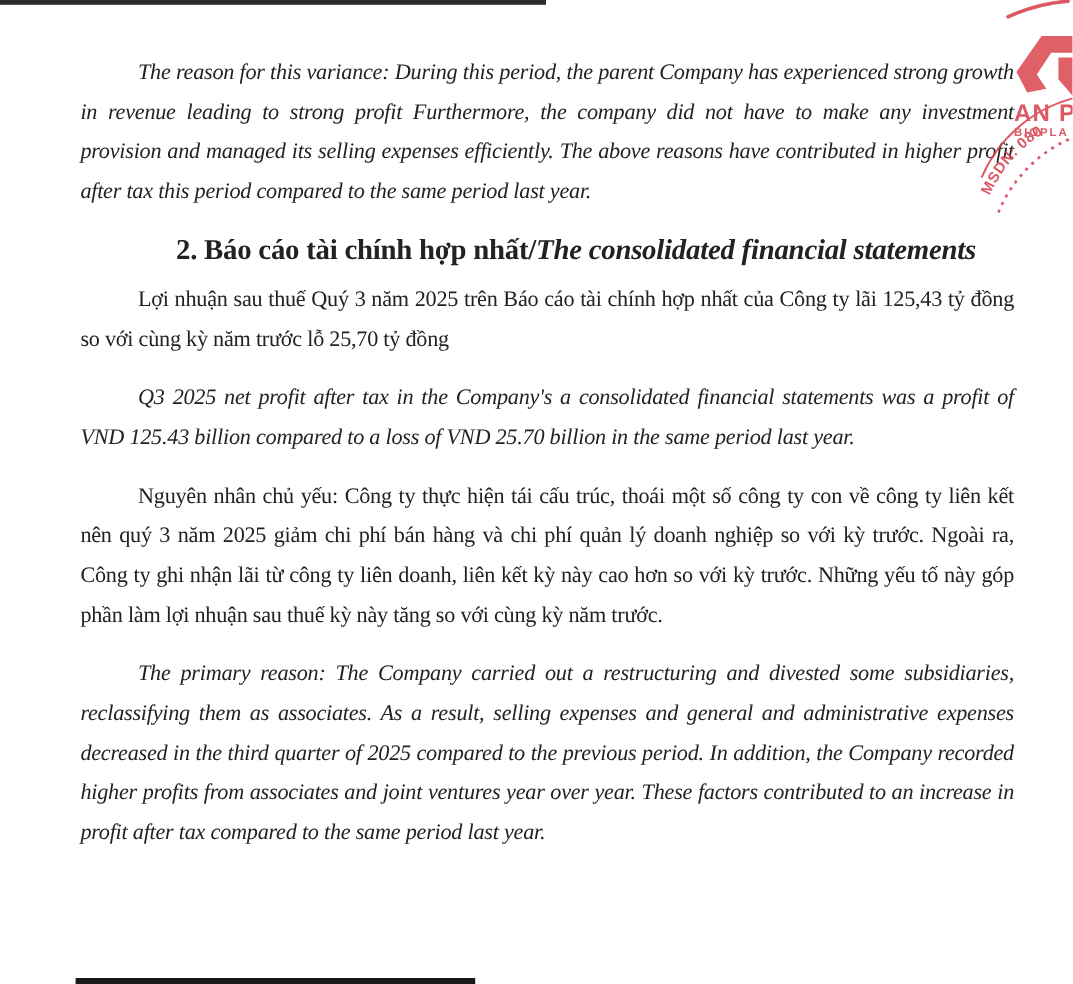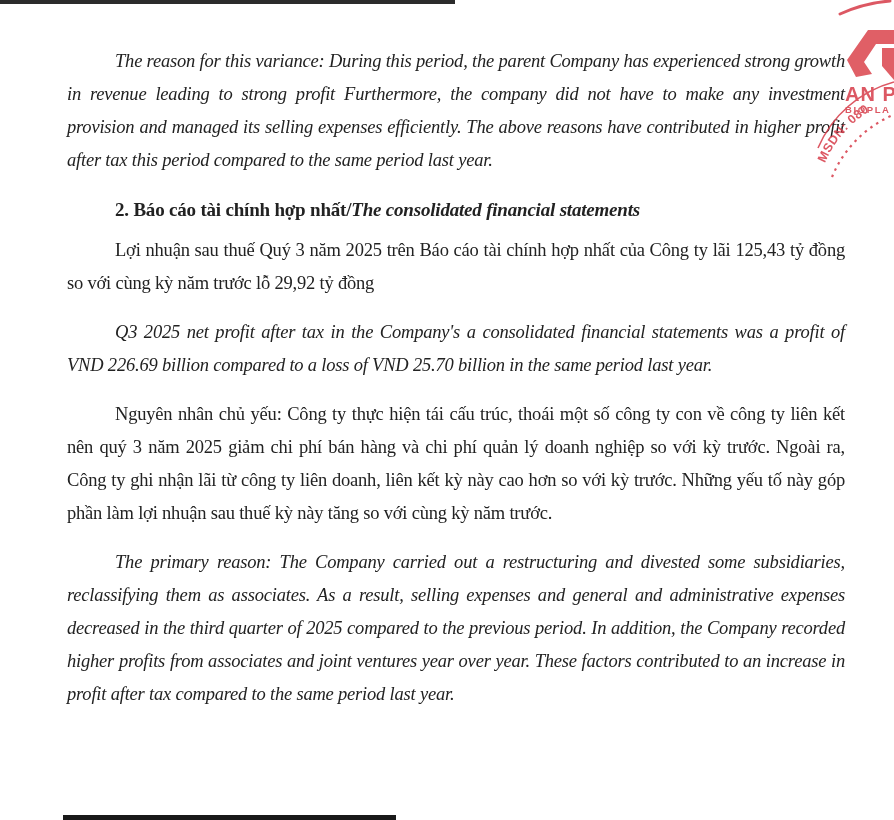--- a/index.html
+++ b/index.html
@@ -42,26 +42,27 @@
     line-height: 33px;
     letter-spacing: -0.2px;
     text-align: justify;
     text-indent: 48px;
     margin: 0 0 16px 0;
   }
   .para-en {
     font-style: italic;
   }
   .section-heading {
-    font-size: 19px;
+    font-size: 24px;
     line-height: 33px;
     font-weight: bold;
     margin: 0 0 8px 0;
     text-indent: 48px;
     letter-spacing: -0.2px;
+    text-align: center;
   }
   .section-heading .heading-en {
     font-style: italic;
   }
   .para-last { margin-bottom: 0; font-family: Liberation Serif, serif; }
 
   
   .company-stamp {
     position: absolute;
     left: 744px;
@@ -96,23 +97,23 @@
 <div class="page">
 
   <div class="scan-strip-top"></div>
 
   <div class="doc-content">
 
     <p class="para-en">The reason for this variance: During this period, the parent Company has experienced strong growth in revenue leading to strong profit Furthermore, the company did not have to make any investment provision and managed its selling expenses efficiently. The above reasons have contributed in higher profit after tax this period compared to the same period last year.</p>
 
     <h3 class="section-heading"><span class="heading-vn">2. Báo cáo tài chính hợp nhất/</span><span class="heading-en">The consolidated financial statements</span></h3>
 
-    <p class="para-vn">Lợi nhuận sau thuế Quý 3 năm 2025 trên Báo cáo tài chính hợp nhất của Công ty lãi 125,43 tỷ đồng so với cùng kỳ năm trước lỗ 29,92 tỷ đồng</p>
+    <p class="para-vn">Lợi nhuận sau thuế Quý 3 năm 2025 trên Báo cáo tài chính hợp nhất của Công ty lãi 125,43 tỷ đồng so với cùng kỳ năm trước lỗ 25,70 tỷ đồng</p>
 
-    <p class="para-en">Q3 2025 net profit after tax in the Company's a consolidated financial statements was a profit of VND 226.69 billion compared to a loss of VND 25.70 billion in the same period last year.</p>
+    <p class="para-en">Q3 2025 net profit after tax in the Company's a consolidated financial statements was a profit of VND 125.43 billion compared to a loss of VND 25.70 billion in the same period last year.</p>
 
     <p class="para-vn">Nguyên nhân chủ yếu: Công ty thực hiện tái cấu trúc, thoái một số công ty con về công ty liên kết nên quý 3 năm 2025 giảm chi phí bán hàng và chi phí quản lý doanh nghiệp so với kỳ trước. Ngoài ra, Công ty ghi nhận lãi từ công ty liên doanh, liên kết kỳ này cao hơn so với kỳ trước. Những yếu tố này góp phần làm lợi nhuận sau thuế kỳ này tăng so với cùng kỳ năm trước.</p>
 
     <p class="para-en para-last">The primary reason: The Company carried out a restructuring and divested some subsidiaries, reclassifying them as associates. As a result, selling expenses and general and administrative expenses decreased in the third quarter of 2025 compared to the previous period. In addition, the Company recorded higher profits from associates and joint ventures year over year. These factors contributed to an increase in profit after tax compared to the same period last year.</p>
 
   </div>
 
   <svg class="company-stamp" viewBox="0 0 150 178" xmlns="http://www.w3.org/2000/svg">
 
     <path d="M 96,14 A 150,150 0 0 1 146,1" fill="none" stroke="#d8414e" stroke-width="3" stroke-linecap="round"></path>

